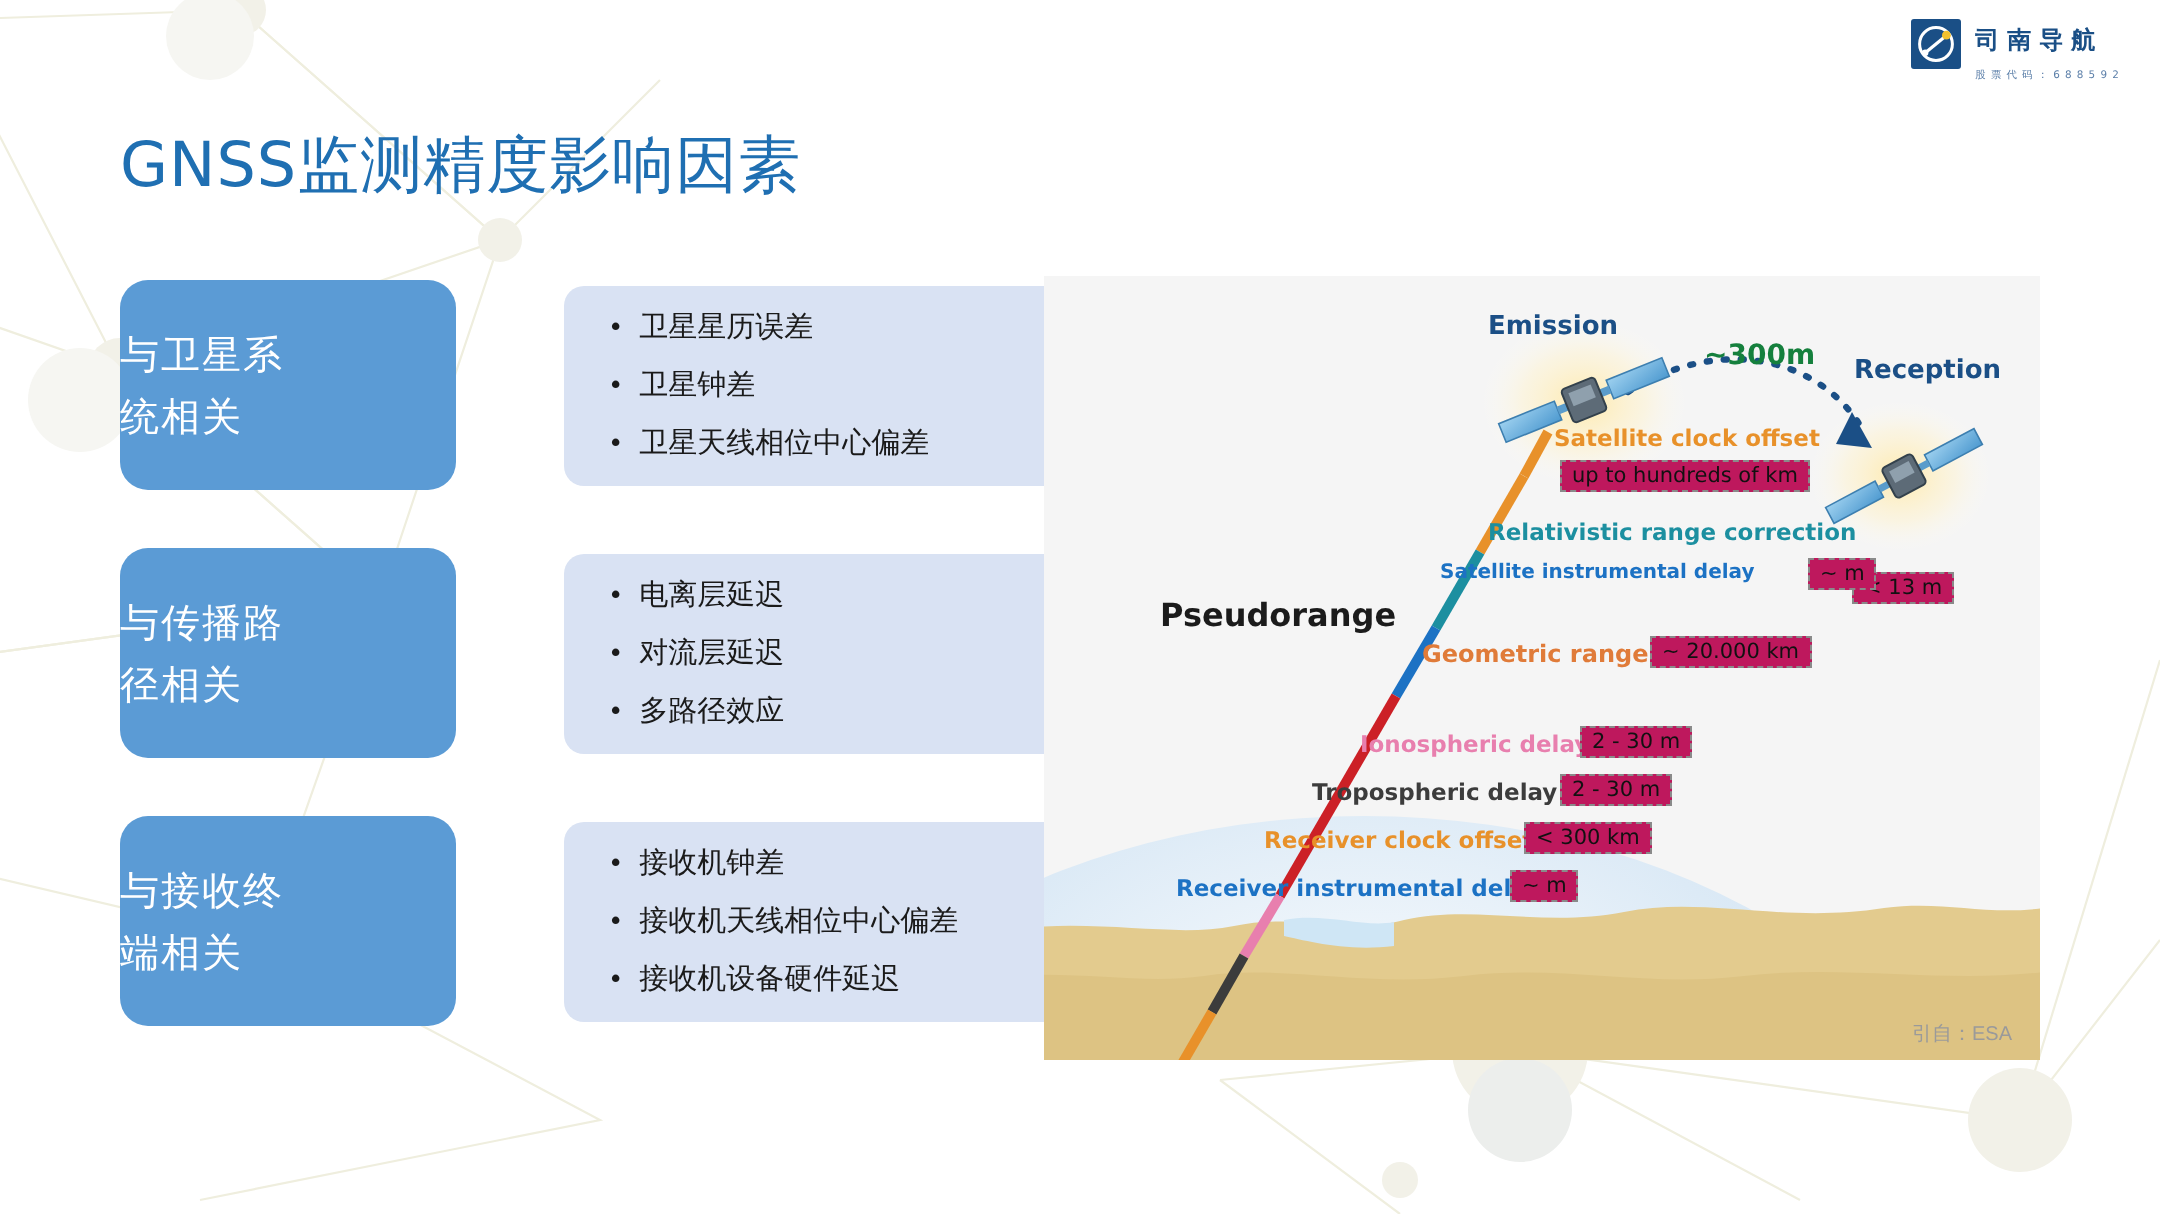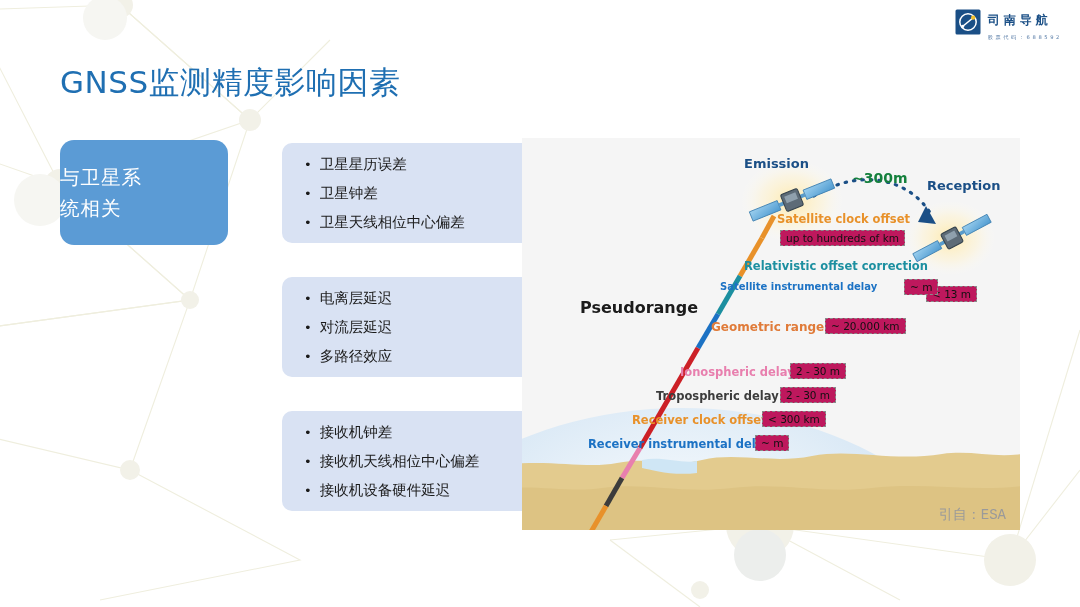--- a/index.html
+++ b/index.html
@@ -57,21 +57,21 @@
   .bullet .dot { margin-right: 8px; font-size: 13px; line-height: 29px; }
 
   
   .diagram {
     position: absolute; left: 522px; top: 138px; width: 498px; height: 392px;
     background: #f5f5f5; z-index: 3; overflow: hidden;
   }
   .diagram svg { position: absolute; left: 0; top: 0; }
   .cite {
     position: absolute; right: 14px; bottom: 6px;
-    font-size: 14px; color: #9a9a9a; font-family: Liberation Mono, monospace;
+    font-size: 10px; color: #9a9a9a; font-family: Liberation Sans, sans-serif;
   }
 
   .dlabel { position: absolute; font-weight: bold; white-space: nowrap;
             font-family: "DejaVu Sans", sans-serif; }
   .dbox {
     position: absolute; border: 1px dashed #8a8a8a; background: #be185d;
     color: #111; font-size: 10.5px; padding: 1px 5px; white-space: nowrap;
     font-family: "DejaVu Sans", sans-serif;
   }
 </style>
@@ -146,37 +146,45 @@
             <span>卫星钟差</span>
           </div>
         <div class="bullet">
             <span class="dot">•</span>
             <span>卫星天线相位中心偏差</span>
           </div>
       </div>
     </div>
 
     <div class="row">
+      <div class="row-label">
+        <span>与传播路</span>
+        <span>径相关</span>
+      </div>
       <div class="row-panel">
         <div class="bullet">
             <span class="dot">•</span>
             <span>电离层延迟</span>
           </div>
         <div class="bullet">
             <span class="dot">•</span>
             <span>对流层延迟</span>
           </div>
         <div class="bullet">
             <span class="dot">•</span>
             <span>多路径效应</span>
           </div>
       </div>
     </div>
 
     <div class="row">
+      <div class="row-label">
+        <span>与接收终</span>
+        <span>端相关</span>
+      </div>
       <div class="row-panel">
         <div class="bullet">
             <span class="dot">•</span>
             <span>接收机钟差</span>
           </div>
         <div class="bullet">
             <span class="dot">•</span>
             <span>接收机天线相位中心偏差</span>
           </div>
         <div class="bullet">
@@ -264,21 +272,21 @@
     </svg>
 
     <div class="dlabel" style="left:222px; top:18px; font-size:13px; color:#1b4f86;">Emission</div>
     <div class="dlabel" style="left:330px; top:20px; font-size:14px; color:#15803d;margin-top:12px;">~300m</div>
     <div class="dlabel" style="left:405px; top:40px; font-size:13px; color:#1b4f86;">Reception</div>
     <div class="dlabel" style="left:58px; top:160px; font-size:16px; color:#1b1b1b;">Pseudorange</div>
 
     <div class="dlabel" style="left:255px; top:74px; font-size:11.5px; color:#E8912A;">Satellite clock offset</div>
     <div class="dbox" style="left:258px; top:92px;">up to hundreds of km</div>
 
-    <div class="dlabel" style="left:222px; top:121px; font-size:11.5px; color:#1C8FA0;">Relativistic offset correction</div>
+    <div class="dlabel" style="left:222px; top:121px; font-size:11.5px; color:#1C8FA0;">Relativistic range correction</div>
     <div class="dbox" style="left:404px; top:119px;margin-top:29px;">&lt; 13 m</div>
 
     <div class="dlabel" style="left:198px; top:143px; font-size:10px; color:#1C72C4;">Satellite instrumental delay</div>
     <div class="dbox" style="left:382px; top:141px;">~ m</div>
 
     <div class="dlabel" style="left:189px; top:182px; font-size:12px; color:#E07B39;">Geometric range: ρ</div>
     <div class="dbox" style="left:303px; top:180px;">~ 20.000 km</div>
 
     <div class="dlabel" style="left:158px; top:227px; font-size:11.5px; color:#E87FAE;">Ionospheric delay</div>
     <div class="dbox" style="left:268px; top:225px;">2 - 30 m</div>

